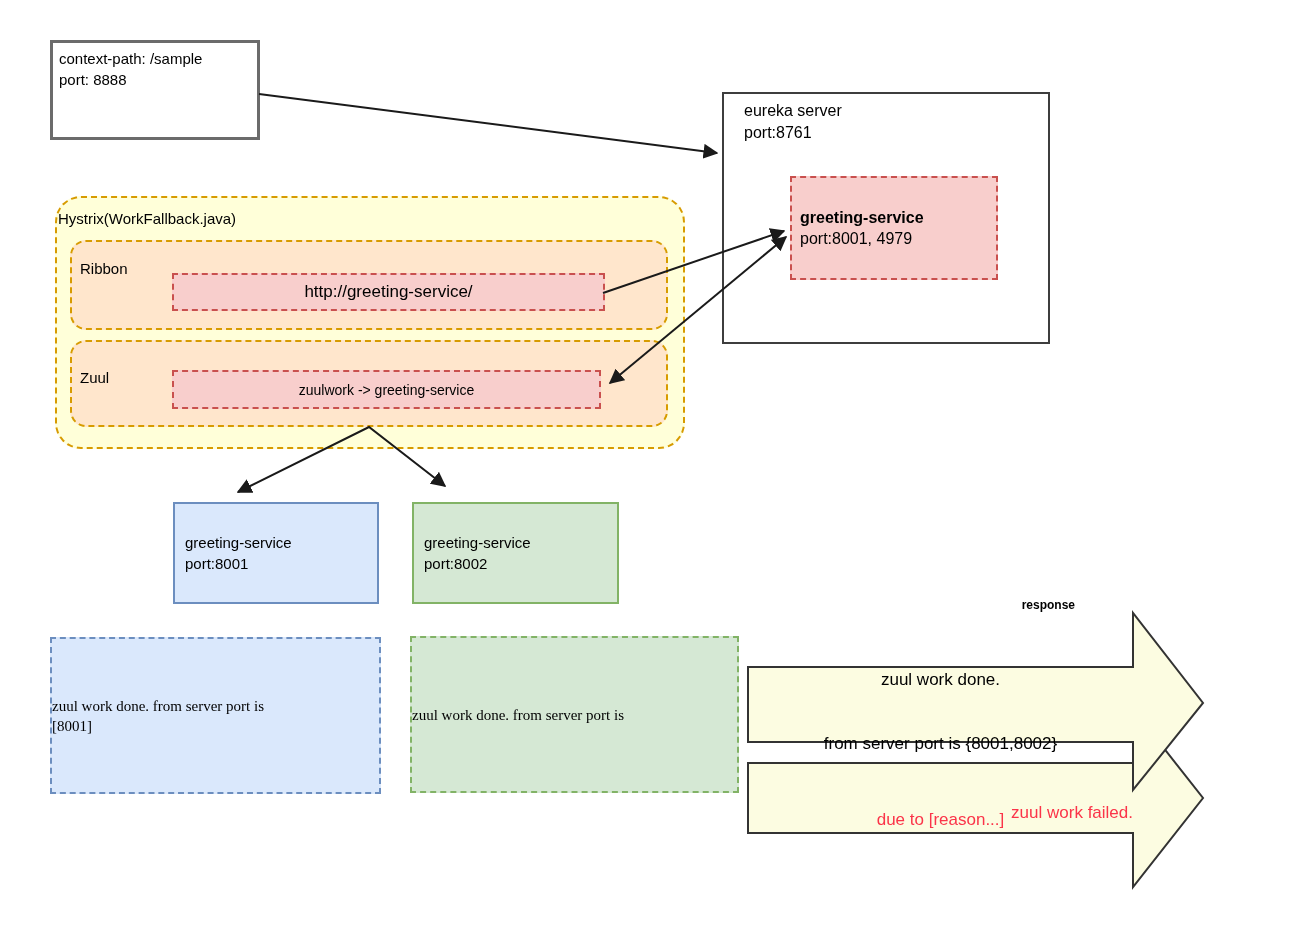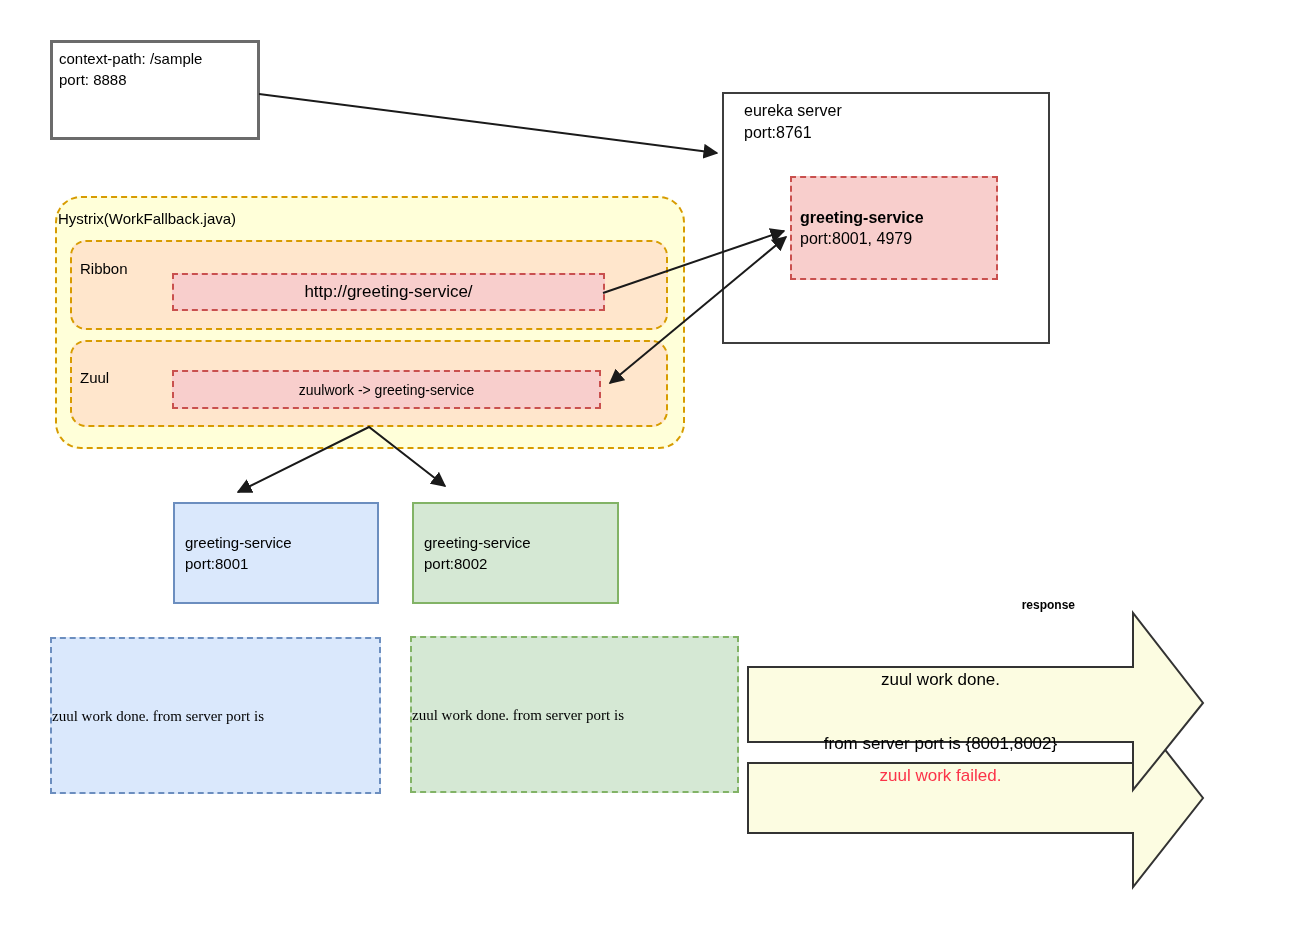--- a/index.html
+++ b/index.html
@@ -56,21 +56,21 @@
   .result-green{left:410px;top:636px;width:329px;height:157px;
     background:var(--green-fill,#d5e8d4);border:2px dashed var(--green-border,#82b366);}
 
   
   .response-label{left:875px;top:598px;width:200px;text-align:right;font-weight:bold;
     font-size:12px;z-index:6;}
   .arrow-text{left:748px;width:385px;height:20px;line-height:20px;text-align:center;
     font-size:17px;z-index:6;}
   .a1-l1{top:670px;} .a1-l2{top:734px;}
   .fail{color:var(--fail-red,#fb3449);}
-  .a2-l1{top:766px;} .a2-l2{top:810px;}
+  .a2-l1{top:803px;text-align:right;} .a2-l2{top:810px;}
 
   #diagram-lines{position:absolute;left:0;top:0;z-index:5;pointer-events:none;}
 </style>
 </head>
 <body>
 
 <div id="canvas">
 
   <div class="abs context-box">
     <div>context-path: /sample</div>
@@ -106,20 +106,21 @@
     <div>greeting-service</div>
     <div>port:8001</div>
   </div>
   <div class="abs instance instance-green">
     <div>greeting-service</div>
     <div>port:8002</div>
   </div>
 
   <div class="abs result result-blue">
     <div>zuul work done. from server port is</div>
+    <div>[8001]</div>
   </div>
   <div class="abs result result-green">
     <div>zuul work done. from server port is</div>
   </div>
 
   <div class="abs response-label">response</div>
 
   <svg id="diagram-lines" width="1300" height="950" viewBox="0 0 1300 950">
     <defs>
       <marker id="ah" viewBox="0 0 10 10" refX="9" refY="5" markerWidth="7.5" markerHeight="7.5" orient="auto-start-reverse">
@@ -136,14 +137,15 @@
     <path d="M238,492 L369,427 L445,486" fill="none" stroke="#1a1a1a" stroke-width="2" marker-start="url(#ah)" marker-end="url(#ah)"></path>
 
     <polygon points="748,763 1133,763 1133,709 1203,798 1133,887 1133,833 748,833" fill="var(--arrow-fill,#fcfce1)" stroke="var(--arrow-stroke,#333333)" stroke-width="2"></polygon>
 
     <polygon points="748,667 1133,667 1133,613 1203,703 1133,790 1133,742 748,742" fill="var(--arrow-fill,#fcfce1)" stroke="var(--arrow-stroke,#333333)" stroke-width="2"></polygon>
   </svg>
 
   <div class="abs arrow-text a1-l1">zuul work done.</div>
   <div class="abs arrow-text a1-l2">from server port is {8001,8002}</div>
   <div class="abs arrow-text fail a2-l1">zuul work failed.</div>
+  <div class="abs arrow-text fail a2-l2">due to [reason...]</div>
 
 </div>
 
 </body></html>

